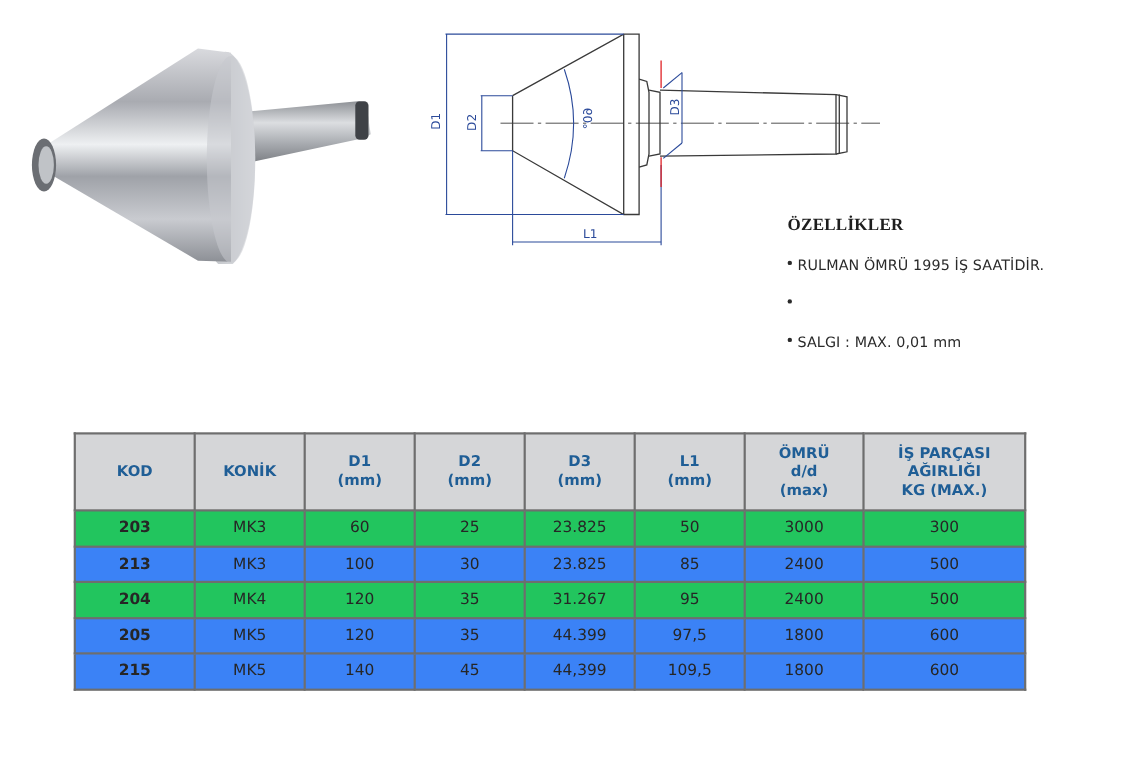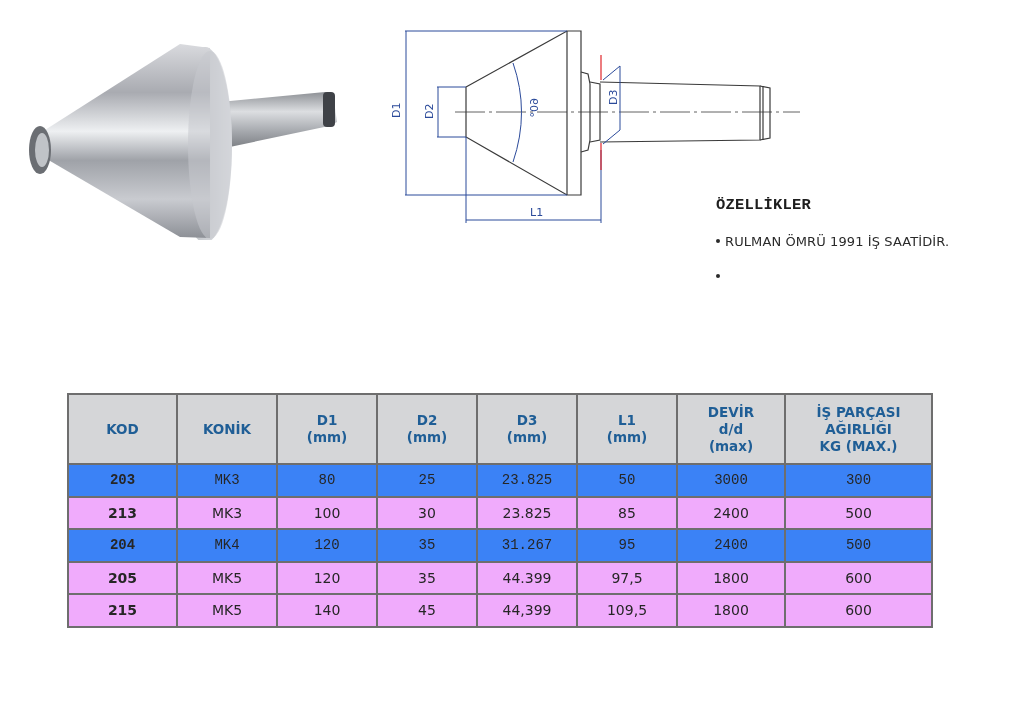--- a/index.html
+++ b/index.html
@@ -1,29 +1,29 @@
 <!DOCTYPE html>
 <html><head>
 <meta charset="utf-8">
 <style>
   html, body { margin:0; padding:0; background:#ffffff; }
   body { width:1024px; height:707px; position:relative; overflow:hidden; font-family:"DejaVu Sans", "Liberation Sans", sans-serif; }
   .photo { position:absolute; left:15px; top:30px; width:340px; height:210px; }
   .drawing { position:absolute; left:380px; top:20px; width:420px; height:215px; }
   .features { position:absolute; left:716px; top:196px; width:300px; }
-  .features h2 { margin:0; font-family:Liberation Mono, monospace; font-weight:bold; font-size:15.5px; color:#1e1e1e; letter-spacing:0.2px; }
+  .features h2 { margin:0; font-family:Liberation Serif, serif; font-weight:bold; font-size:15.5px; color:#1e1e1e; letter-spacing:0.2px; }
   .features ul { list-style:none; margin:0; padding:0; }
   .features li { font-size:13px; color:#2a2a2a; margin-top:20px; letter-spacing:0.1px; white-space:nowrap; }
   .features li .bullet { display:inline-block; width:4px; height:4px; border-radius:50%; background:#2a2a2a; margin-right:5px; vertical-align:middle; position:relative; top:-2px; }
   table.spec { position:absolute; left:67px; top:393px; border-collapse:collapse; width:864px; table-layout:fixed; }
   table.spec th, table.spec td { border:2px solid #6e6e6e; text-align:center; padding:0; }
   table.spec th { background:#d5d6d8; color:#1f5e96; font-weight:bold; font-size:13.5px; height:68px; line-height:17px; }
   table.spec td { height:30.5px; font-size:14px; color:#262626; }
-  table.spec tr.odd td { background:#3b82f6;font-family:Liberation Mono, monospace; }
-  table.spec tr.even td { background:#f0abfc; }
+  table.spec tr.odd td { background:#22c55e; }
+  table.spec tr.even td { background:#3b82f6; }
   table.spec td.code { font-weight:bold; }
   .hdr-line { display:block; }
 </style>
 </head>
 <body>
 
 <svg class="photo" viewBox="0 0 340 210">
   <defs>
     <linearGradient id="coneG" x1="0" y1="0" x2="0" y2="1">
       <stop offset="0" stop-color="#d9dade"></stop>
@@ -97,22 +97,23 @@
     <text transform="translate(433,119) rotate(-90)">D2</text>
     <text transform="translate(617,105) rotate(-90)">D3</text>
     <text x="530" y="216">L1</text>
     <text transform="translate(538,98) rotate(-90) scale(-1,1)">60°</text>
   </g>
 </svg>
 
 <div class="features">
   <h2>ÖZELLİKLER</h2>
   <ul>
-    <li><span class="bullet"></span><span>RULMAN ÖMRÜ 1991 İŞ SAATİDİR.</span></li>
+    <li><span class="bullet"></span><span>RULMAN ÖMRÜ 1995 İŞ SAATİDİR.</span></li>
     <li><span class="bullet"></span></li>
+    <li><span class="bullet"></span><span>SALGI : MAX. 0,01 mm</span></li>
   </ul>
 </div>
 
 <table class="spec">
   <colgroup>
     <col style="width:109px">
       <col style="width:100px">
       <col style="width:100px">
       <col style="width:100px">
     <col style="width:100px">
@@ -138,36 +139,36 @@
         </th>
       <th>
           <span class="hdr-line">D3</span>
           <span class="hdr-line">(mm)</span>
         </th>
       <th>
           <span class="hdr-line">L1</span>
           <span class="hdr-line">(mm)</span>
         </th>
       <th>
-          <span class="hdr-line">DEVİR</span>
+          <span class="hdr-line">ÖMRÜ</span>
           <span class="hdr-line">d/d</span>
           <span class="hdr-line">(max)</span>
         </th>
       <th>
           <span class="hdr-line">İŞ PARÇASI</span>
           <span class="hdr-line">AĞIRLIĞI</span>
           <span class="hdr-line">KG (MAX.)</span>
         </th>
     </tr>
   </thead>
   <tbody>
     <tr class="odd">
       <td class="code">203</td>
         <td>MK3</td>
-        <td>80</td>
+        <td>60</td>
         <td>25</td>
         <td>23.825</td>
         <td>50</td>
         <td>3000</td>
         <td>300</td>
     </tr>
     <tr class="even">
       <td class="code">213</td>
         <td>MK3</td>
         <td>100</td>

